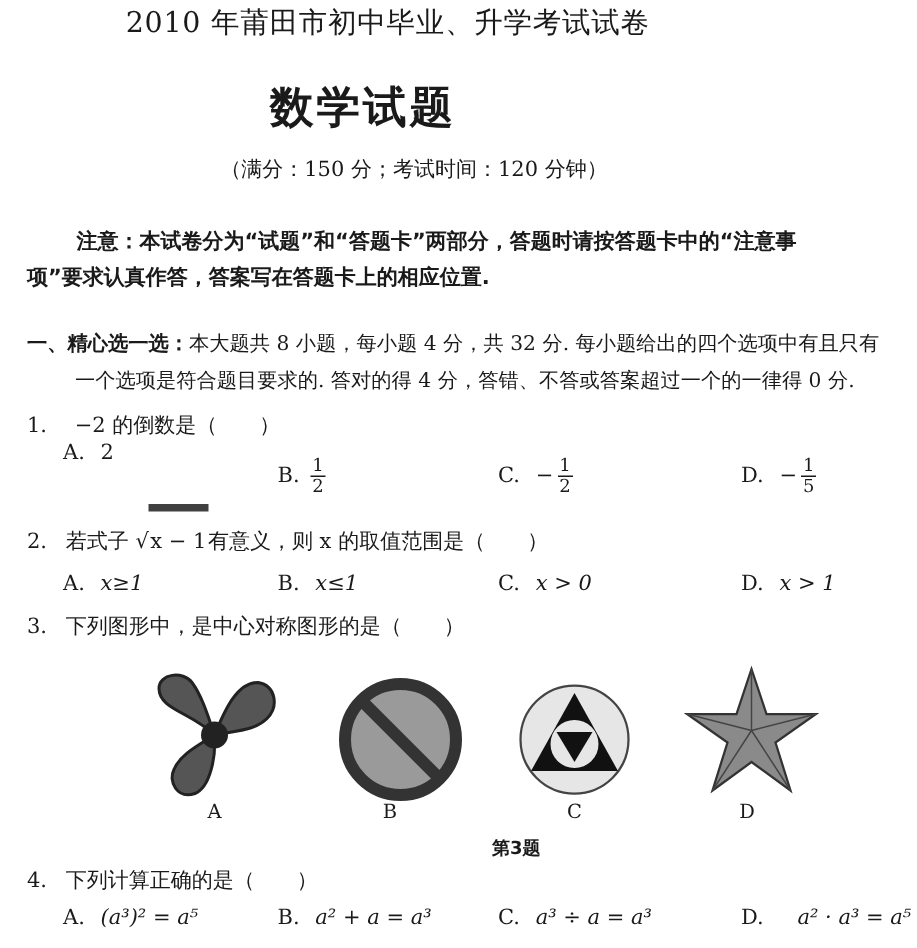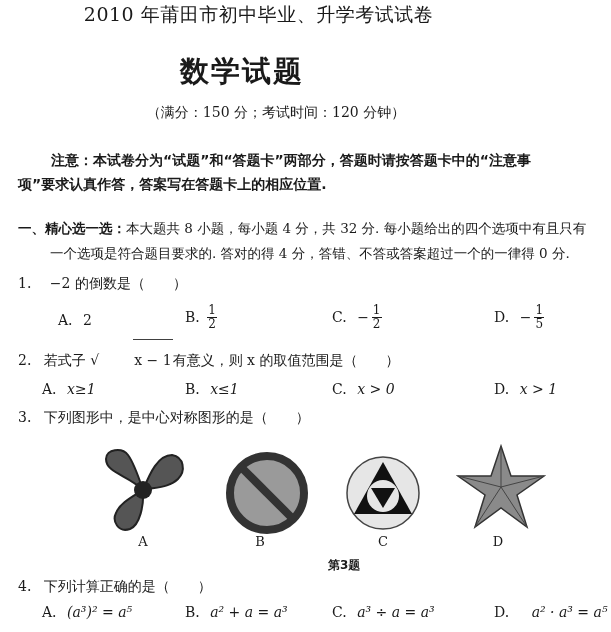--- a/index.html
+++ b/index.html
@@ -11,21 +11,21 @@
              font-family: "DejaVu Sans", "Liberation Sans", sans-serif; letter-spacing: 2px; }
   .meta { top: 104px; left: 0; width: 552px; text-align: center; font-size: 14px; }
   .notice { font-size: 14px; font-weight: bold; font-family: "DejaVu Sans", "Liberation Sans", sans-serif; }
   .section { font-size: 13.5px; }
   .section b { font-family: "DejaVu Sans", "Liberation Sans", sans-serif; }
   .q { font-size: 14px; }
   .opt { font-size: 14px; }
   .frac { display: inline-flex; flex-direction: column; align-items: center; vertical-align: middle;
           font-size: 12px; line-height: 13px; margin-left: 3px; }
   .frac .num { border-bottom: 1px solid #1a1a1a; padding: 0 1px; }
-  .sqrt { border-top: 1px solid #404040; padding: 12px 1px; margin-left: 34px; }
+  .sqrt { border-top: 5px solid #404040; padding: 12px 1px; }
   .fig { width: 90px; height: 90px; }
   .fig-label { font-size: 13px; width: 90px; text-align: center; }
   .caption { font-size: 12px; font-weight: bold; font-family: "DejaVu Sans", "Liberation Sans", sans-serif; margin-left: 22px; }
   i.var { font-style: italic; }
 </style>
 </head>
 <body>
 
 <div class="abs title">2010 年莆田市初中毕业、升学考试试卷</div>
 <div class="abs subject">数学试题</div>
@@ -36,21 +36,21 @@
 
 <div class="abs section" style="top:220px; left:18px;">
   <b>一、精心选一选：</b><span>本大题共 8 小题，每小题 4 分，共 32 分. 每小题给出的四个选项中有且只有</span>
 </div>
 <div class="abs section" style="top:245px; left:50px;">一个选项是符合题目要求的. 答对的得 4 分，答错、不答或答案超过一个的一律得 0 分.</div>
 
 <div class="abs q" style="top:275px; left:18px;">
   <span>1.</span>
   <span style="margin-left:14px">−2 的倒数是（　　）</span>
 </div>
-<div class="abs opt" style="top:312px; left:42px;margin-left:16px;">
+<div class="abs opt" style="top:294px; left:42px;">
   <span>A.</span>
   <span style="margin-left:6px">2</span>
 </div>
 <div class="abs opt" style="top:304px; left:185px;">
   <span>B.</span>
   <span class="frac">
       <span class="num">1</span>
       <span>2</span>
     </span>
 </div>

